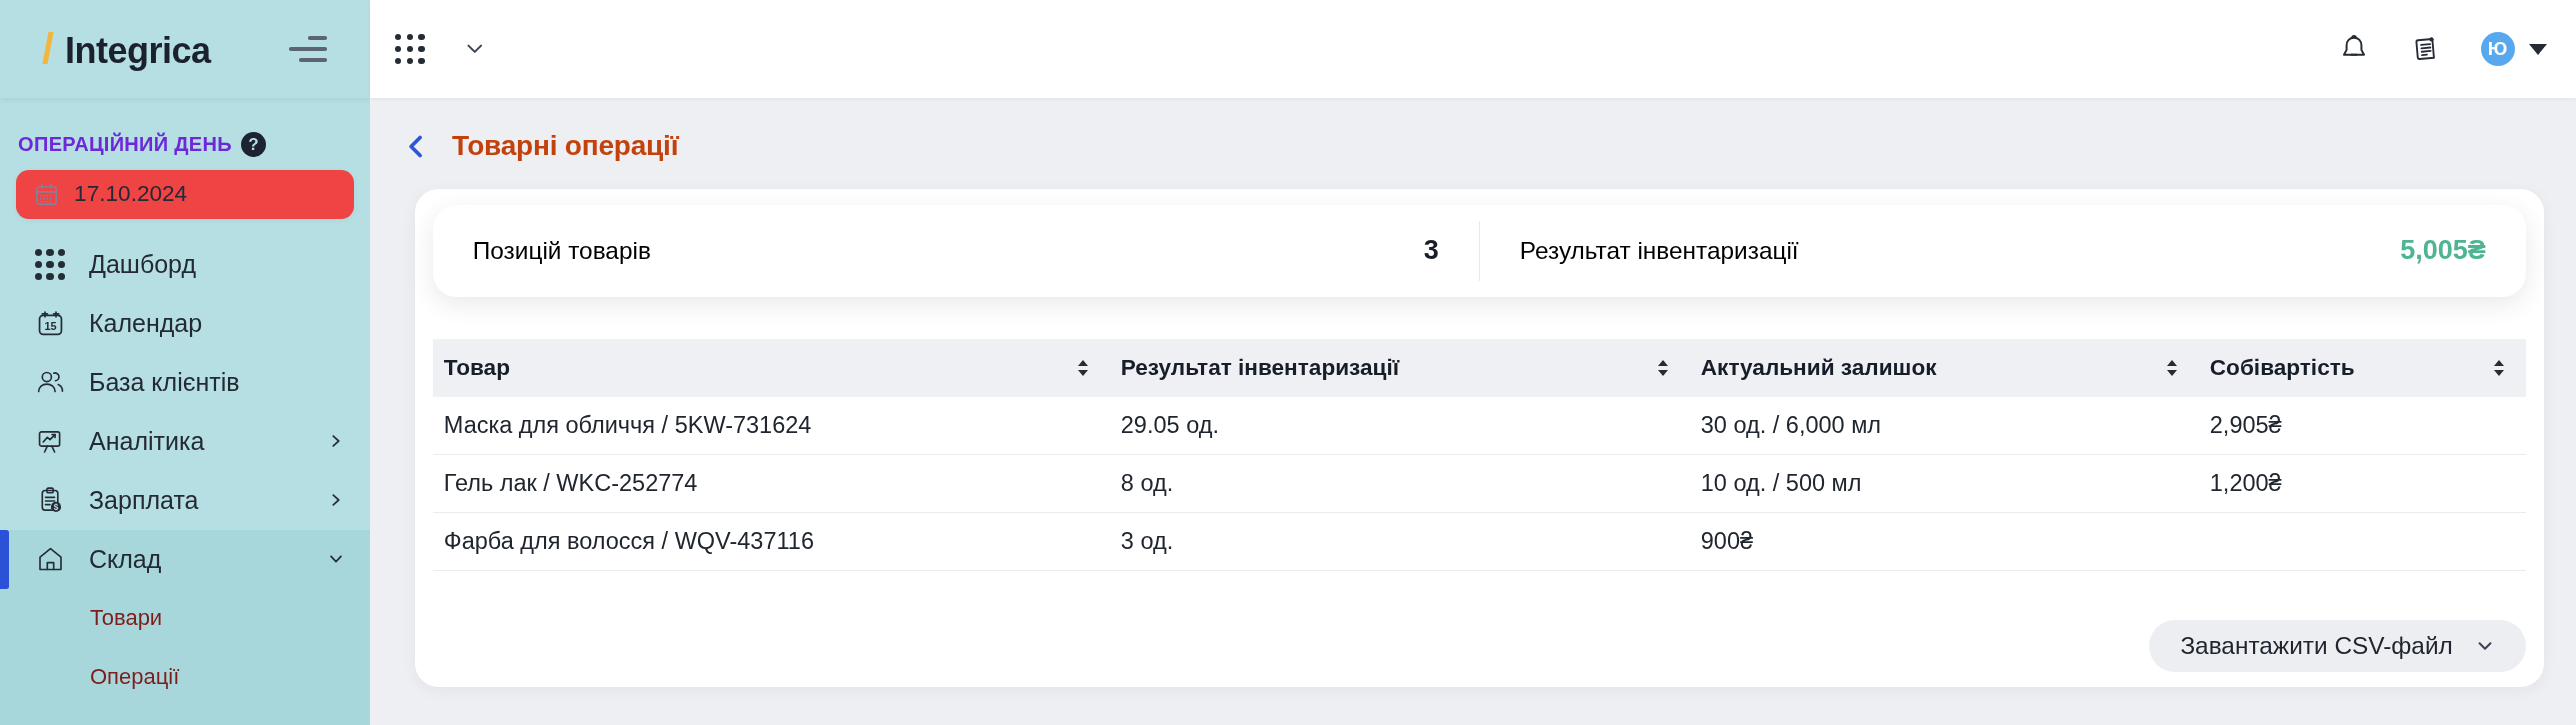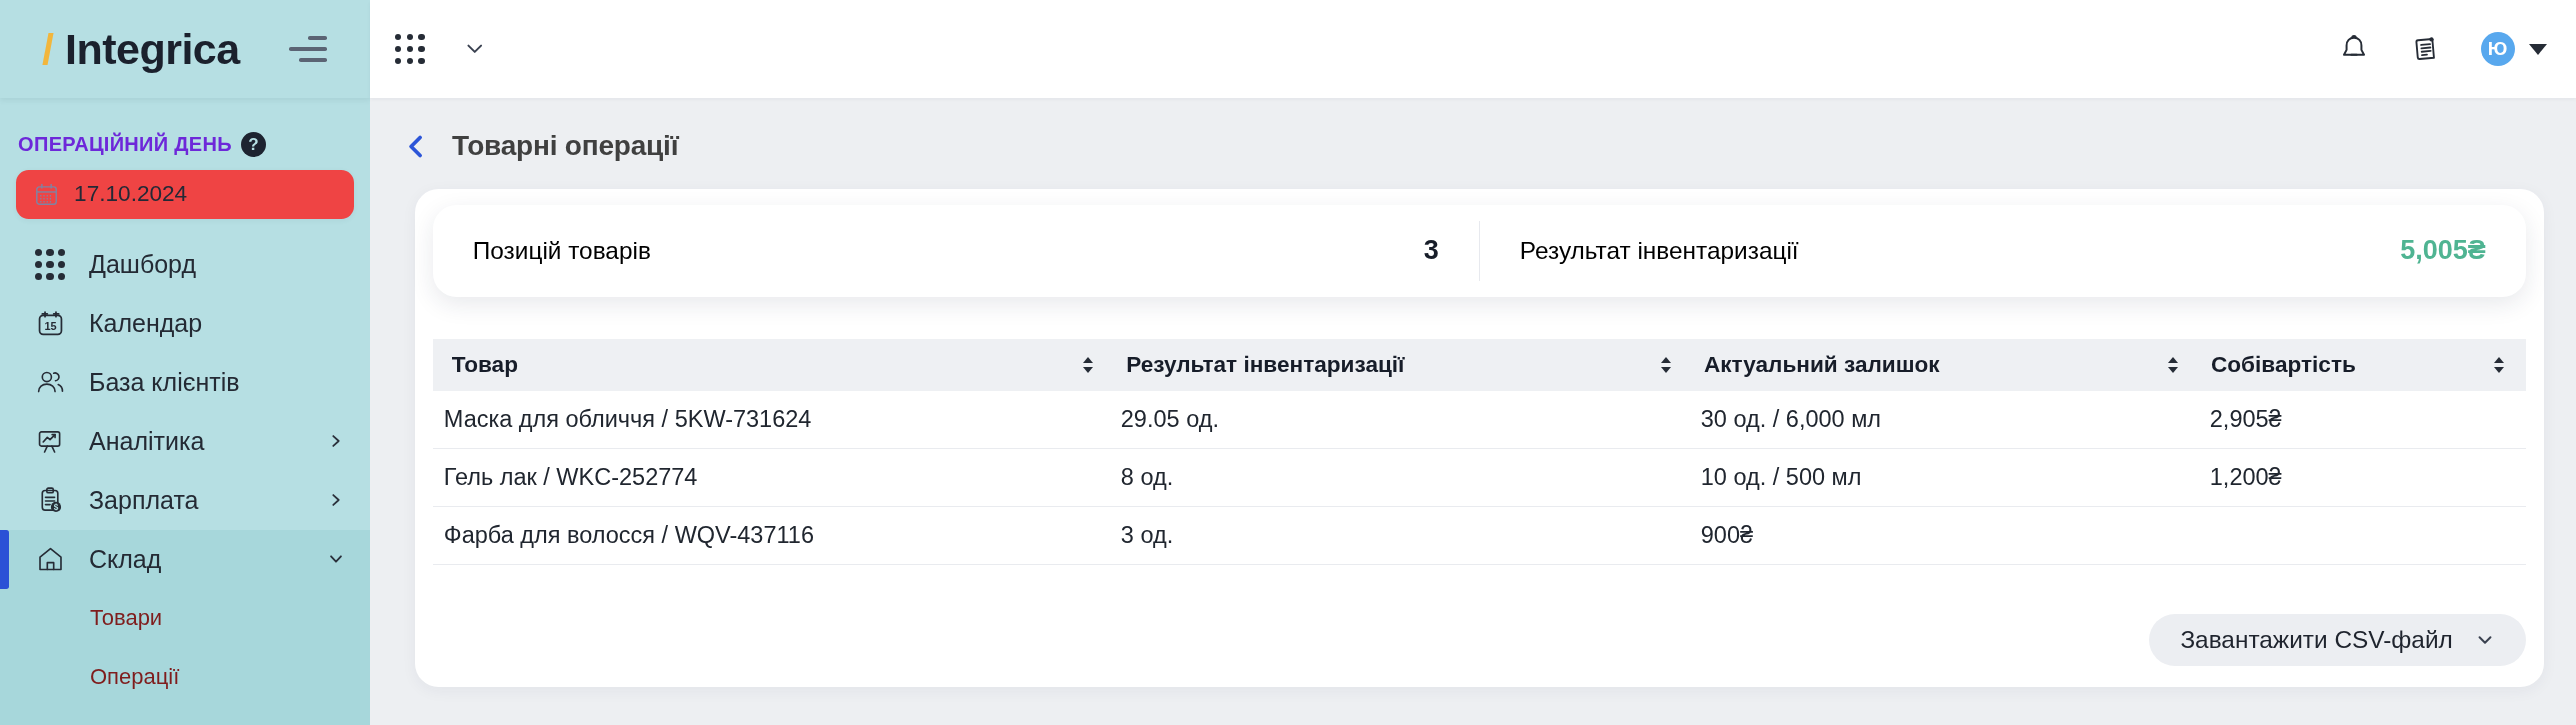--- a/index.html
+++ b/index.html
@@ -21,21 +21,21 @@
   }
   .sidebar-header {
     height: 98px; min-height: 98px;
     display: flex; align-items: center; justify-content: space-between;
     padding: 0 43px 0 42px;
     box-shadow: 0 2.7px 5.4px rgba(45,85,95,0.10);
     position: relative; z-index: 2;
   }
   .logo { display: flex; align-items: baseline; gap: 11px; cursor: pointer; }
   .logo-slash { color: #f2b63c; font-size: 43px; font-weight: 700; line-height: 1; }
-  .logo-name { color: #1b212d; font-size: 43px; font-weight: 700; letter-spacing: -0.5px; }
+  .logo-name { color: #1b212d; font-size: 36px; font-weight: 700; letter-spacing: -0.5px; }
   .collapse-icon { display: flex; flex-direction: column; align-items: flex-end; gap: 7.2px; cursor: pointer; padding: 5.4px 0; }
   .collapse-icon .bar { height: 3.6px; background: #5b6474; border-radius: 1.8px; display: block; }
   .collapse-icon .b1 { width: 19px; }
   .collapse-icon .b2 { width: 38px; }
   .collapse-icon .b3 { width: 28px; }
 
   .op-day { margin-top: 34px; padding: 0 16.3px; }
   .op-day-label-row { display: flex; align-items: center; gap: 9px; padding-left: 1.8px; }
   .op-day-label { font-size: 20px; font-weight: 700; color: #6d28d9; letter-spacing: 0.3px; }
   .help-icon {
@@ -91,41 +91,41 @@
     width: 34px; height: 34px; border-radius: 50%;
     background: #58a8ee; color: #ffffff;
     font-size: 19px; font-weight: 700;
     display: flex; align-items: center; justify-content: center;
   }
   .caret-down { width: 0; height: 0; border-left: 9px solid transparent; border-right: 9px solid transparent; border-top: 11px solid #262c36; }
 
   .content { flex: 1; padding: 0 33px 0 33px; }
   .title-row { display: flex; align-items: center; gap: 22px; margin: 29px 0 0 0; height: 38px; }
   .back-btn { display: flex; align-items: center; cursor: pointer; }
-  .page-title { font-size: 28px; font-weight: 700; color: #404040; letter-spacing: -0.2px; }
+  .page-title { font-size: 28px; font-weight: 700; color: #c2410c; letter-spacing: -0.2px; }
 
   .card {
     margin: 23.5px 0 0 11.8px; width: 2129px; height: 498px;
     background: #ffffff; border-radius: 23.5px;
     box-shadow: 0 3.6px 14.5px rgba(30,40,70,0.05);
     padding: 16.3px 18px 27px 18px;
   }
   .summary {
     height: 92px; border-radius: 23.5px; background: #ffffff;
     box-shadow: 0 7.2px 23.5px rgba(28,40,70,0.10);
     display: flex; align-items: stretch;
   }
   .summary-half { flex: 1; display: flex; align-items: center; justify-content: space-between; padding: 0 40px; }
   .summary-divider { width: 0.9px; background: #e7e9ee; margin: 16.3px 0; }
   .summary-label { font-size: 24.4px; color: #000000; }
   .summary-value { font-size: 27px; font-weight: 700; color: #171d29; }
   .summary-value.green { color: #4fb492; }
 
   .table { margin-top: 42px; }
-  .thead { display: flex; height: 52px; background: #eef0f3; align-items: flex-end; padding-left: 8px; }
+  .thead { display: flex; height: 58px; background: #eef0f3; align-items: flex-end; }
   .th {
     display: flex; align-items: center; justify-content: space-between;
     padding: 0 22px 0 11px; height: 100%;
     font-size: 22.6px; font-weight: 700; color: #171d29;
   }
   .sort { display: flex; flex-direction: column; gap: 3.6px; cursor: pointer; }
   .sort .up { width: 0; height: 0; border-left: 5.4px solid transparent; border-right: 5.4px solid transparent; border-bottom: 6.3px solid #262c36; }
   .sort .dn { width: 0; height: 0; border-left: 5.4px solid transparent; border-right: 5.4px solid transparent; border-top: 6.3px solid #262c36; }
   .tr { display: flex; height: 58px; align-items: center; border-bottom: 0.9px solid #e9ebef; }
   .td { padding-left: 11px; font-size: 23.5px; color: #20262f; white-space: nowrap; overflow: hidden; }

